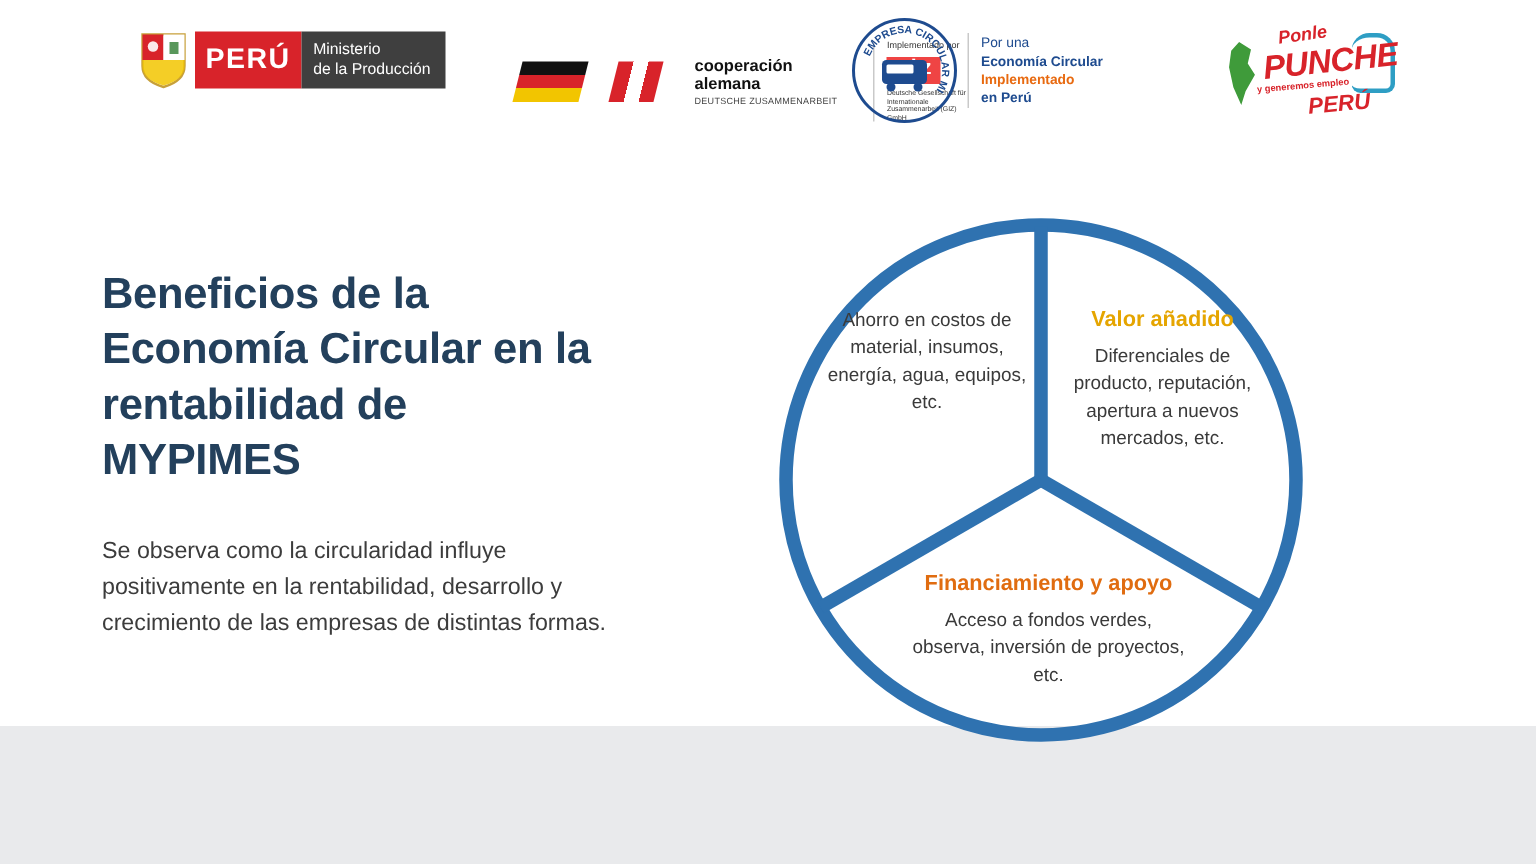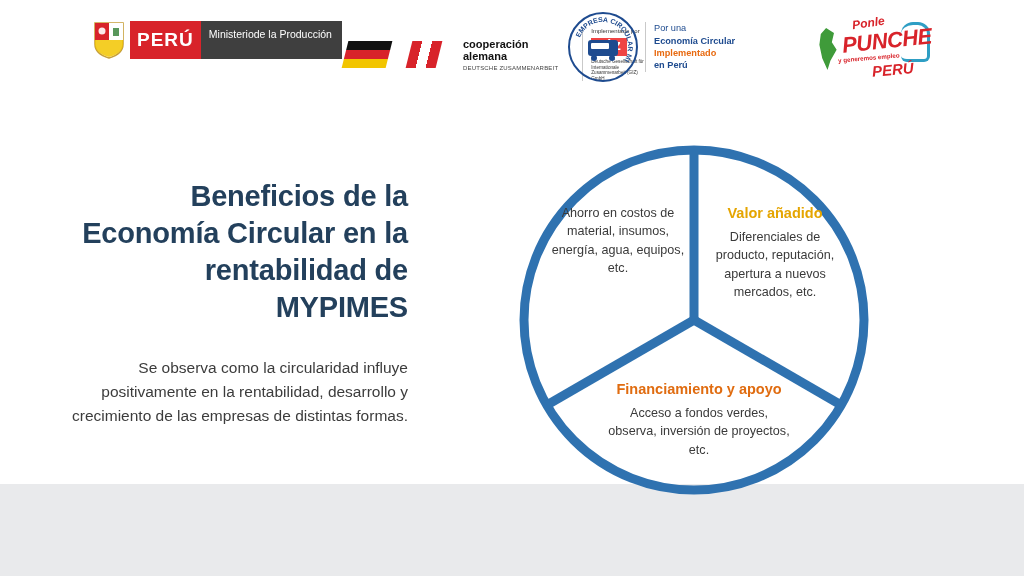--- a/index.html
+++ b/index.html
@@ -61,21 +61,21 @@
     line-height: 1;
   }
   .produce-dark {
     background: #3f3f3f;
     color: #fff;
     font-size: 10.5px;
     line-height: 1.25;
     padding: 7px 10px 7px 8px;
     height: 24px;
     display: flex;
-    flex-direction: row;
+    flex-direction: column;
     justify-content: center;
   }
 
   
   .logo-giz { left: 345px; top: 28px; gap: 16px; }
   .giz-flag {
     width: 44px; height: 27px;
     background: linear-gradient(to bottom,
       #111 0 33.3%, #d8232a 33.3% 66.6%, #f2c500 66.6% 100%);
     transform: skewX(-14deg);
@@ -189,28 +189,26 @@
     width: 340px;
     z-index: 3;
   }
   .headline {
     font-size: 29px;
     line-height: 1.28;
     font-weight: bold;
     color: #23405c;
     margin: 0;
     letter-spacing: -0.2px;
-    text-align: right;
   }
   .subtext {
     margin: 30px 0 0 0;
     font-size: 15.5px;
     line-height: 1.55;
     color: #3c3c3c;
-    text-align: right;
   }
 
   
   .diagram {
     position: absolute;
     left: 514px;
     top: 140px;
     width: 360px;
     height: 360px;
   }

